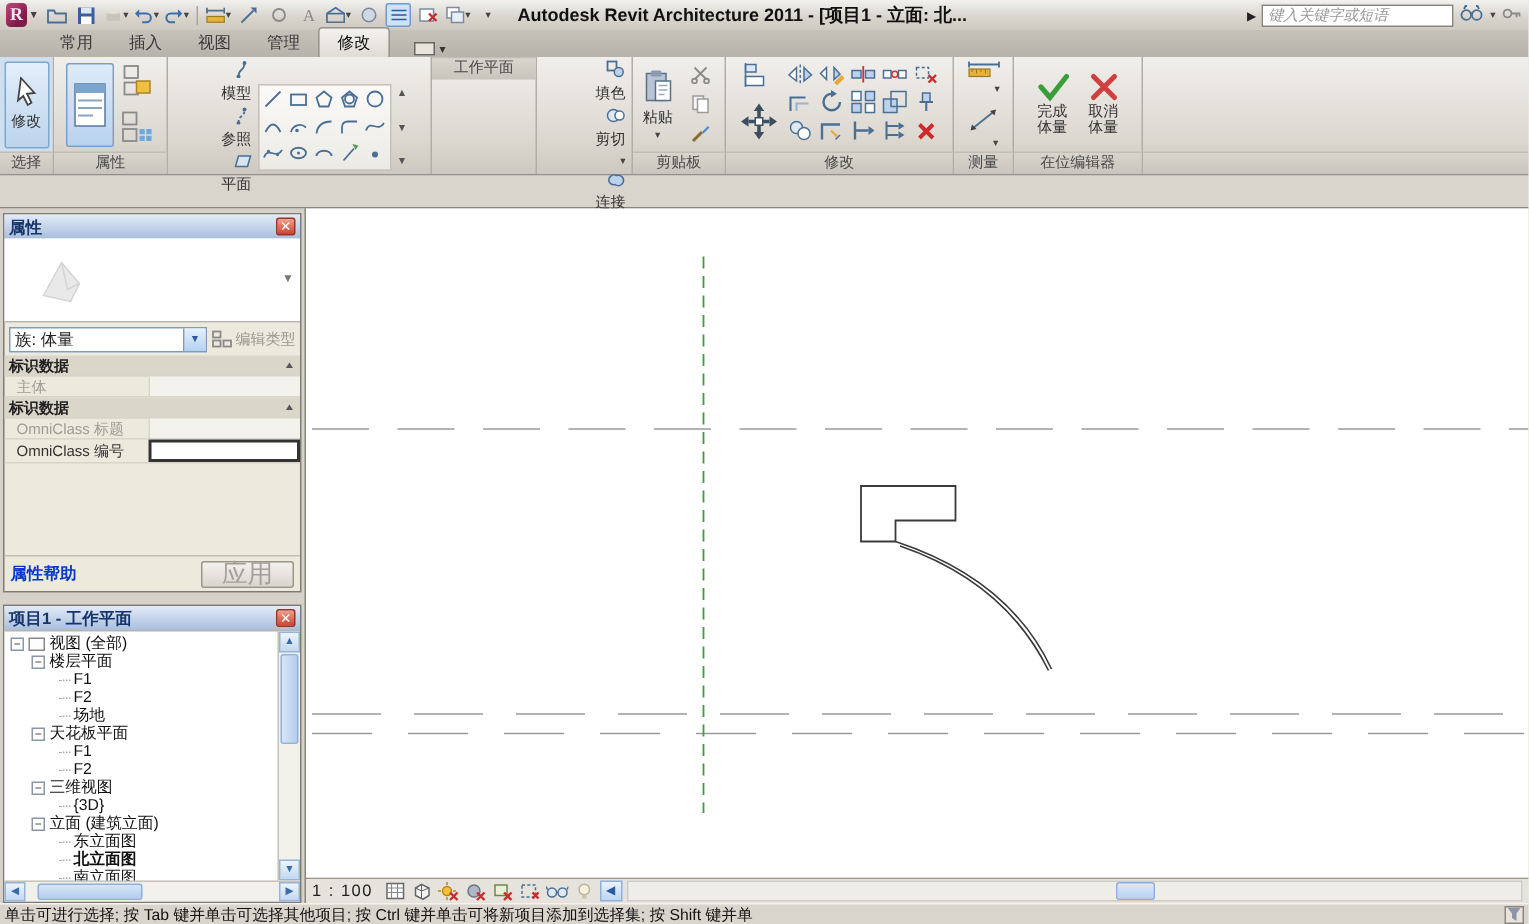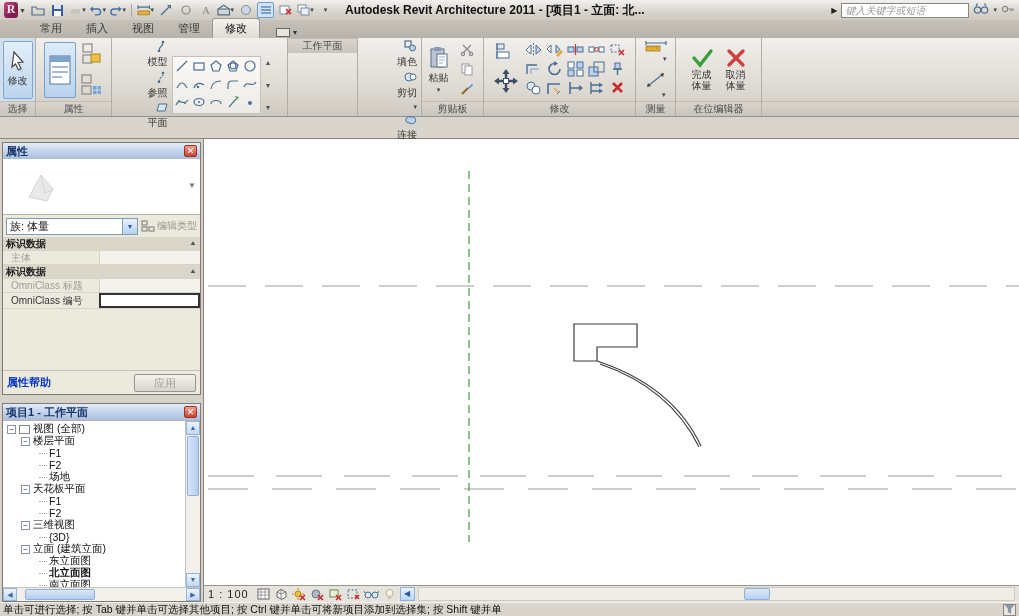--- a/index.html
+++ b/index.html
@@ -85,21 +85,21 @@
   .phead .chev { margin-left:auto; color:#555; font-size:8px; transform:scaleY(.8); }
   .plab { width:96px; padding:0 2px 0 8px; color:#333; }
   .plab.dim { color:#a09c94; }
   .pval { flex:1; height:100%; background:#fff; border-left:1px solid #d8d4c8; }
   .pval.focus { border:2px solid #333; background:#fff; }
   .pval.dim { background:#f4f2ec; }
   .pfill { flex:1; }
   .pfoot { height:24px; display:flex; align-items:center; padding:0 4px; border-top:1px solid #c4c0b8; }
   .helplink { color:#0a39c6; font-size:11px; font-weight:bold; }
   .applybtn { margin-left:auto; width:62px; height:18px; background:linear-gradient(#f4f2ee,#d9d5cd);
-              border:1px solid #9a968e; border-radius:2px; color:#a3a09a; text-align:center; line-height:16px; font-size:11px; }
+              border:1px solid #9a968e; border-radius:2px; color:#a3a09a; text-align:center; line-height:16px; font-size:17px; }
 
   .browser { flex:1; min-height:0; }
   .treewrap { flex:1; min-height:0; display:flex; background:#fff; border-top:1px solid #b8b4ac; }
   .tree { flex:1; padding:2px 0 0 2px; overflow:hidden; position:relative; }
   .trow { height:12px; display:flex; align-items:center; font-size:10.5px; color:#111; white-space:nowrap; }
   .trow .exp { width:9px; height:9px; border:1px solid #8a96a8; background:#fff; font-size:8px; line-height:7px;
                text-align:center; color:#333; margin-right:3px; flex:none; }
   .trow .vicon { width:11px; height:9px; border:1px solid #888; margin-right:3px; flex:none; background:#fdfdfd; }
   .trow .dash { width:8px; border-top:1px dotted #aaa; margin-right:2px; flex:none; }
   .trow.bold { font-weight:bold; }

